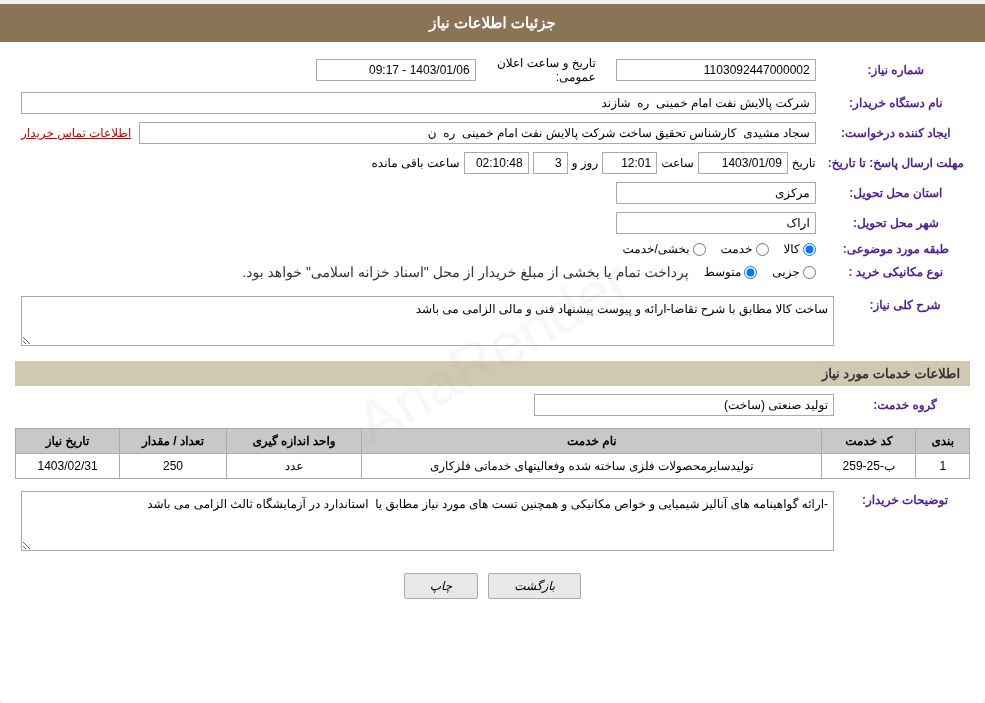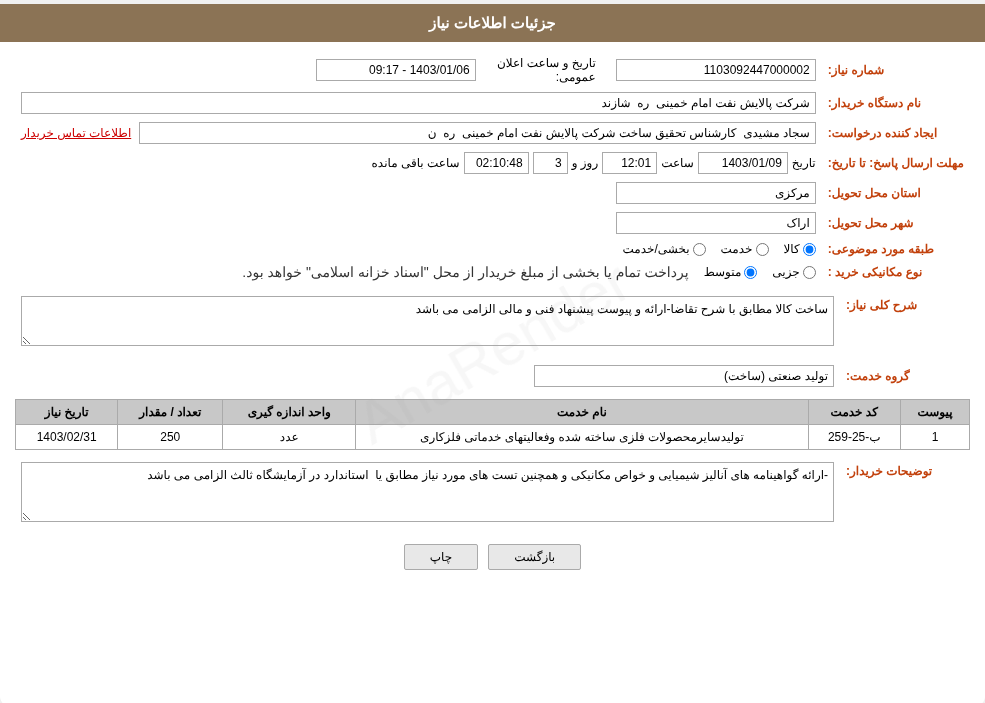--- a/index.html
+++ b/index.html
@@ -32,24 +32,24 @@
       width: 100%;
       border-collapse: collapse;
       margin-bottom: 8px;
     }
     .info-table td {
       padding: 4px 6px;
       vertical-align: middle;
       font-size: 12px;
     }
     .label-cell {
-      color: #c2410c;
+      color: #4c1d95;
       font-weight: bold;
       white-space: nowrap;
-      text-align: left;
+      text-align: center;
       width: 130px;
     }
     .value-cell input[type="text"] {
       border: 1px solid #aaa;
       padding: 3px 5px;
       font-size: 12px;
       font-family: Tahoma, Arial, sans-serif;
       direction: rtl;
       width: 100%;
     }
@@ -150,20 +150,21 @@
       margin: 15px 0;
     }
     .btn {
       padding: 5px 25px;
       font-size: 12px;
       font-family: Tahoma, Arial, sans-serif;
       border: 1px solid #aaa;
       background: #e8e8e8;
       cursor: pointer;
       border-radius: 2px;
+      font-style: italic;
     }
     .watermark {
       position: fixed;
       top: 50%;
       left: 50%;
       transform: translate(-50%, -50%) rotate(-30deg);
       opacity: 0.08;
       font-size: 60px;
       color: #999;
       pointer-events: none;
@@ -296,36 +297,37 @@
       <tbody>
           <tr>
         <td class="label-cell" style="width:130px; vertical-align:top; padding-top:6px;">شرح کلی نیاز:</td>
         <td>
           <textarea class="description-box" rows="2" readonly="" style="">ساخت کالا مطابق با شرح تقاضا-ارائه و پیوست پیشنهاد فنی و مالی الزامی می باشد</textarea>
         </td>
       </tr>
     </tbody>
       </table>
 
+    <div class="section-header">اطلاعات خدمات مورد نیاز</div>
 
     <table class="info-table">
       <tbody>
           <tr>
         <td class="label-cell">گروه خدمت:</td>
         <td class="value-cell">
           <input type="text" style="width: 300px;" readonly="" value="تولید صنعتی (ساخت)">
         </td>
       </tr>
     </tbody>
       </table>
 
     <table class="services-table">
       <thead>
         <tr>
-          <th>پیوست</th>
+          <th>بندی</th>
           <th>کد خدمت</th>
           <th>نام خدمت</th>
           <th>واحد اندازه گیری</th>
           <th>تعداد / مقدار</th>
           <th>تاریخ نیاز</th>
         </tr>
       </thead>
       <tbody id="services-tbody">
       <tr>
     <td>1</td>

